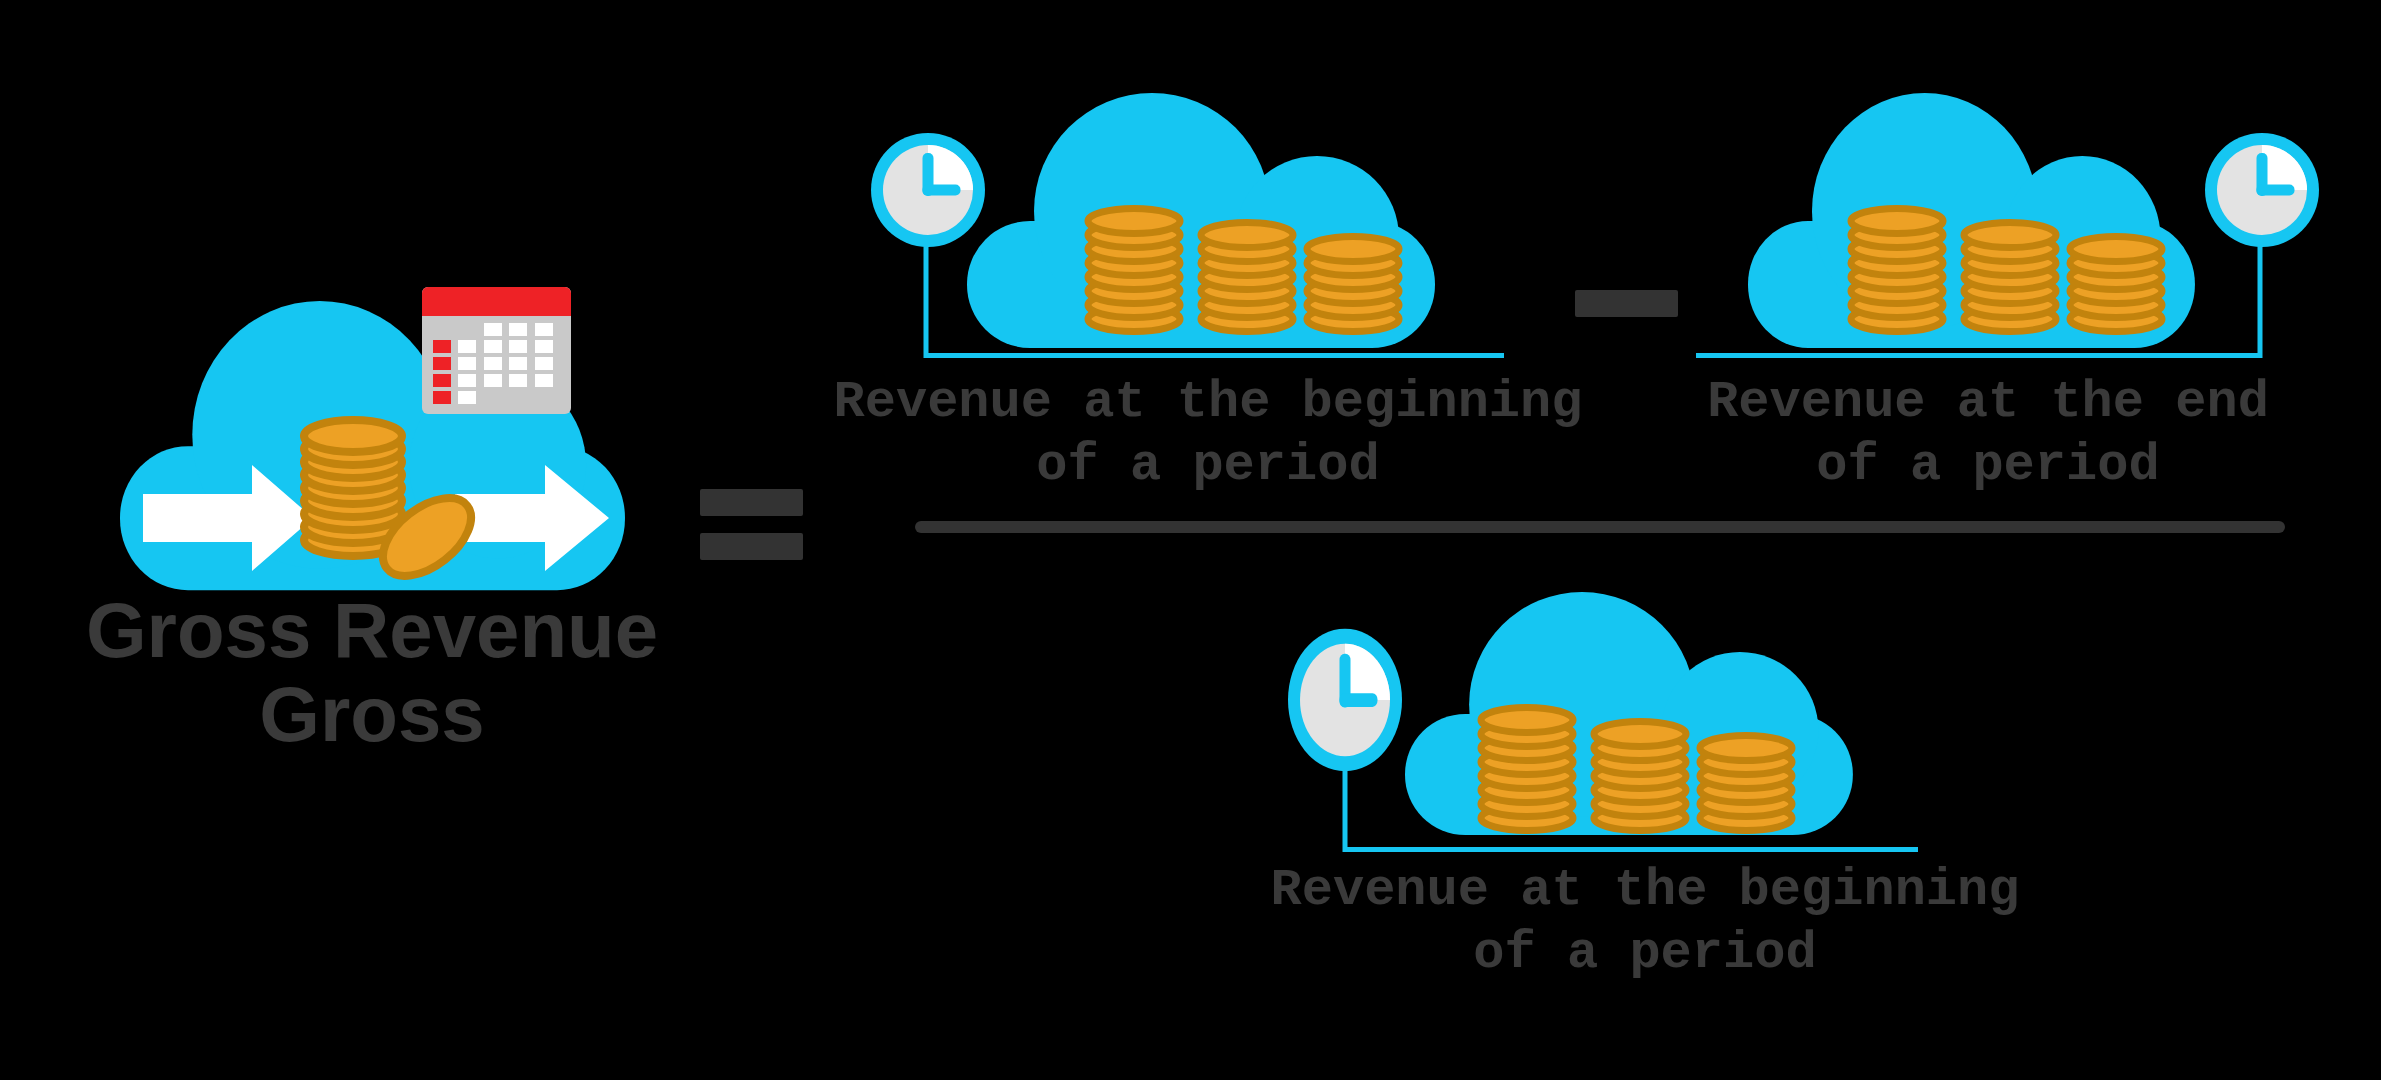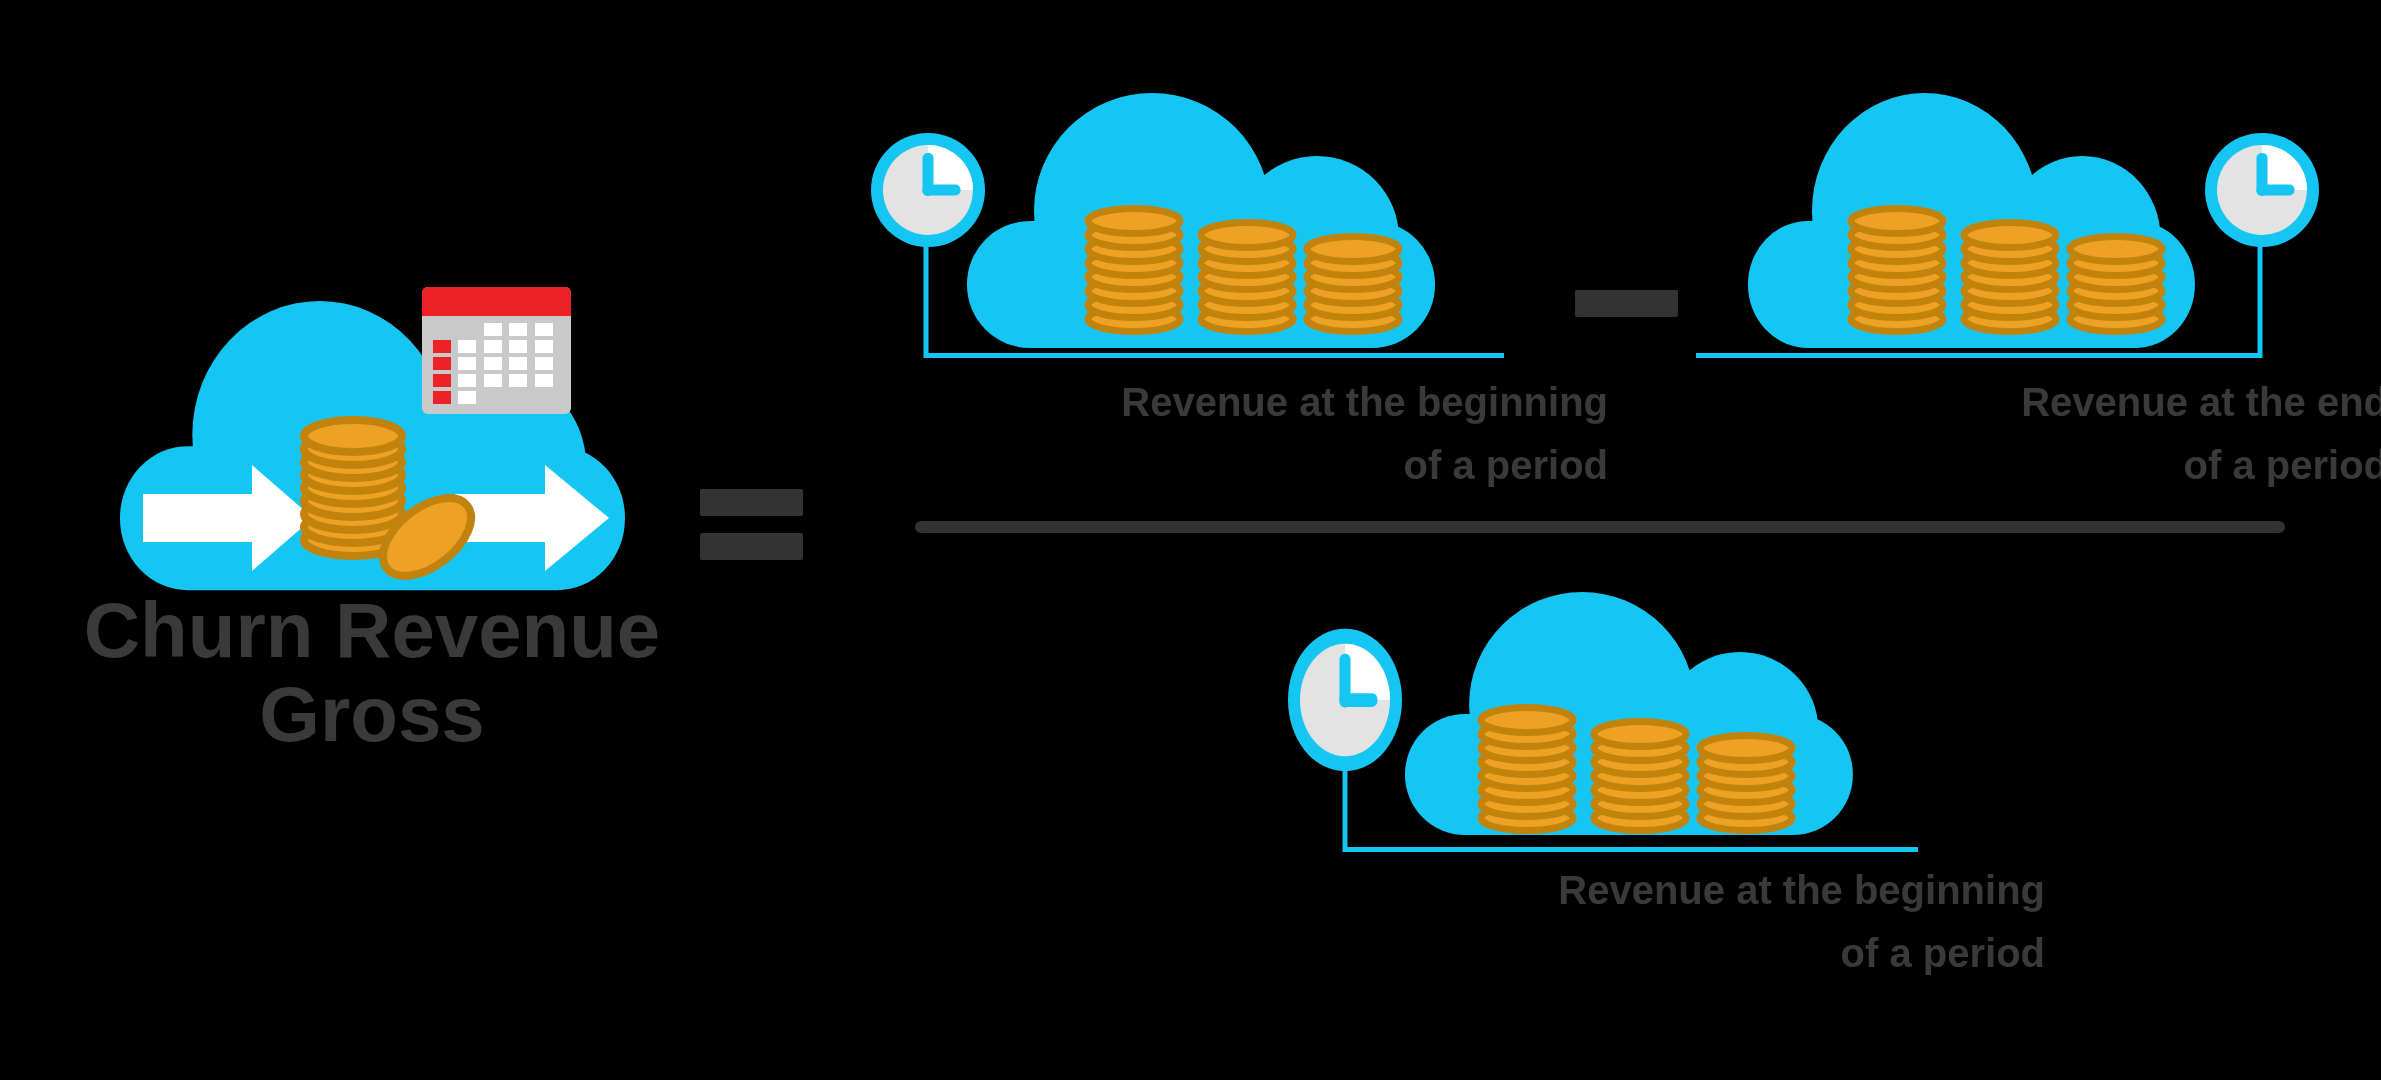--- a/index.html
+++ b/index.html
@@ -21,24 +21,25 @@
   .clock-hand{fill:var(--cyan);}
   .op{fill:var(--operator);}
   .arrow{fill:#ffffff;}
   .cal-body{fill:var(--calendar-gray);}
   .cal-red{fill:var(--calendar-red);}
   .cal-white{fill:#ffffff;}
   .label{
     position:absolute;
     color:var(--text);
     font-weight:bold;
-    text-align:right;
-    font-size:40px;
+    text-align:center;
+    font-size:52px;
     line-height:63px;
     white-space:nowrap;
+    font-family:Liberation Mono, monospace;
   }
   .label-big{
     position:absolute;
     color:var(--text);
     font-weight:bold;
     text-align:center;
     font-size:78px;
     line-height:84px;
     white-space:nowrap;
   }
@@ -165,21 +166,21 @@
 
     <g>
       <path class="connector" d="M1345,762 L1345,849.5 L1918,849.5"></path>
       <use href="#cloud-shape" class="cloud" transform="translate(1405,592) scale(0.957,0.953)"></use>
       <use href="#coin-stacks" transform="translate(1400,592)"></use>
       <use href="#clock-shape" transform="translate(1345,700) scale(1,1.25)"></use>
     </g>
   </svg>
 
   <div class="label-big" style="left:22px;top:588px;width:700px;">
-    <div>Churn Revenue</div>
+    <div>Gross Revenue</div>
     <div>Gross</div>
   </div>
 
   <div class="label" style="left:808px;top:371px;width:800px;">
     <div>Revenue at the beginning</div>
     <div>of a period</div>
   </div>
 
   <div class="label" style="left:1588px;top:371px;width:800px;">
     <div>Revenue at the end</div>

